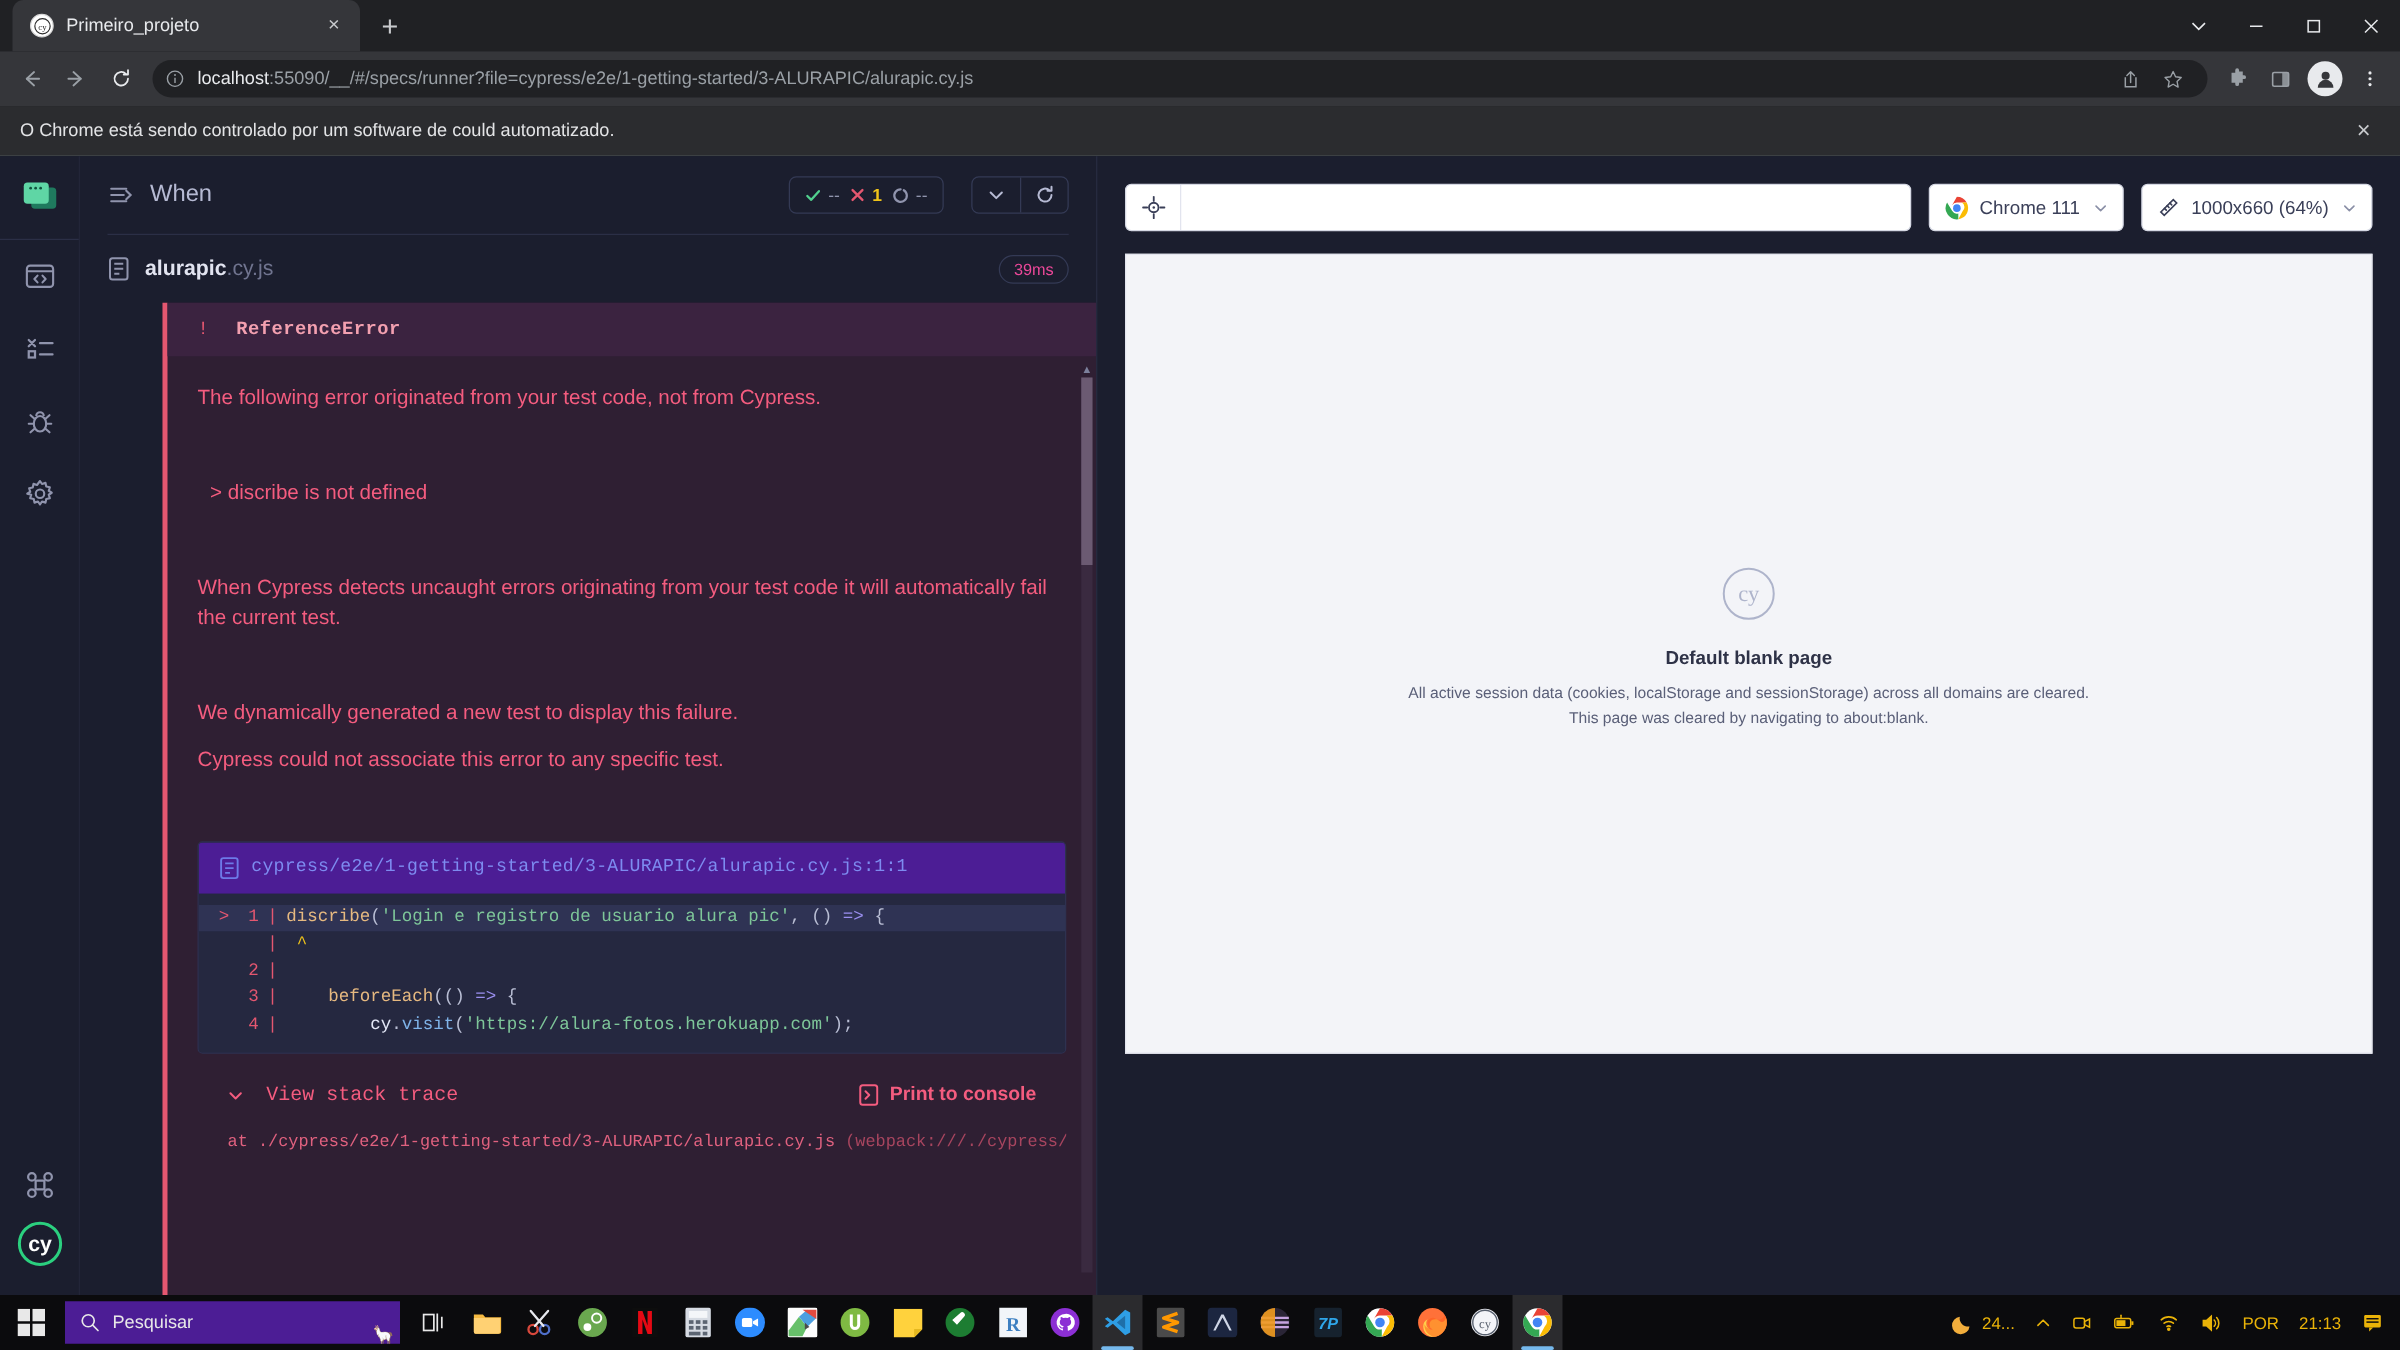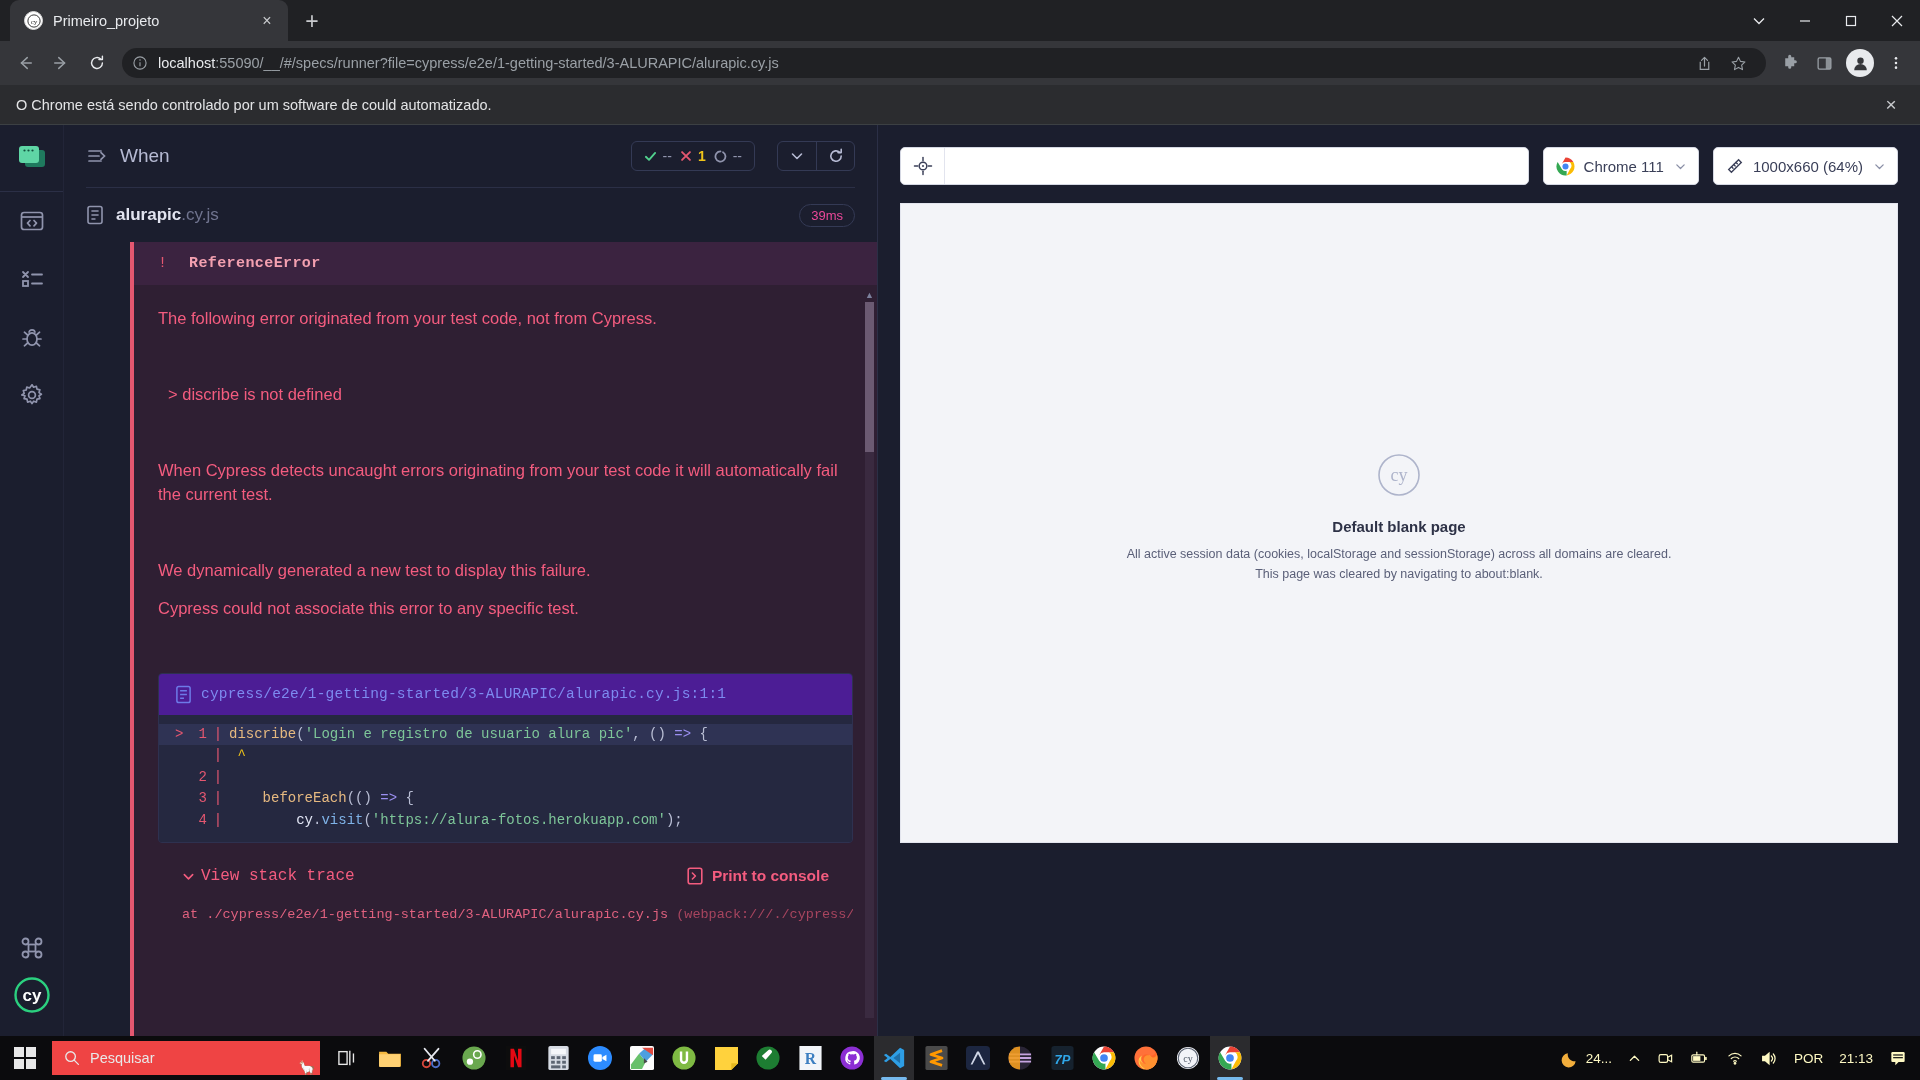--- a/index.html
+++ b/index.html
@@ -213,21 +213,21 @@
   .t-arrow { color: #9b8ff0; }
   .t-prop { color: #7fb3e8; }
   .t-obj { color: #e4e8f7; }
   .t-caret { color: #f0c419; }
 
   .stack-head {
     display: flex; align-items: center; padding: 8px 24px 6px 24px;
   }
   .stack-toggle {
     color: #f45c7f; font-family: "Liberation Mono", monospace;
-    font-size: 16px; display: flex; align-items: center; gap: 6px;
+    font-size: 16px; display: flex; align-items: center; gap: 18px;
   }
   .stack-print {
     margin-left: auto; color: #f45c7f; font-size: 15.5px; font-weight: 700;
     display: flex; align-items: center; gap: 9px;
   }
   .stack-body {
     padding: 12px 24px 24px 24px; font-family: "Liberation Mono", monospace;
     font-size: 13.5px; color: #e0617f; line-height: 1.75; white-space: nowrap;
     overflow: hidden;
   }
@@ -287,39 +287,39 @@
 
   
   .taskbar {
     height: 44px; background: #0b0b0d; display: flex; align-items: center;
     flex: none; position: relative;
   }
   .tb-start {
     width: 50px; height: 44px; display: flex; align-items: center; justify-content: center;
   }
   .tb-search {
-    width: 268px; height: 34px; background: #ef4444; display: flex;
+    width: 268px; height: 34px; background: #4c1d95; display: flex;
     align-items: center; gap: 10px; padding: 0 12px; margin-left: 2px;
     position: relative; overflow: hidden;
   }
   .tb-search span { color: #e8e8e8; font-size: 14.5px; }
   .tb-mascot { position: absolute; right: 4px; bottom: -2px; font-size: 21px; }
   .tb-apps { display: flex; align-items: center; gap: 2px; margin-left: 8px; }
   .tb-app {
     width: 40px; height: 44px; display: flex; align-items: center;
     justify-content: center; position: relative;
   }
   .tb-app.active { background: #2b2b2e; }
   .tb-app .underline {
     position: absolute; bottom: 0; left: 7px; right: 7px; height: 3px;
     background: #76b9ed; border-radius: 2px;
   }
   .tb-tray {
     margin-left: auto; display: flex; align-items: center; gap: 2px;
-    padding-right: 6px; color: #fef9c3; font-size: 13.5px;
+    padding-right: 6px; color: #eab308; font-size: 13.5px;
   }
   .tray-item {
     height: 44px; display: flex; align-items: center; padding: 0 7px; gap: 6px;
   }
   svg { display: block; }
 </style>
 </head>
 <body>
 
 <div class="browser">

